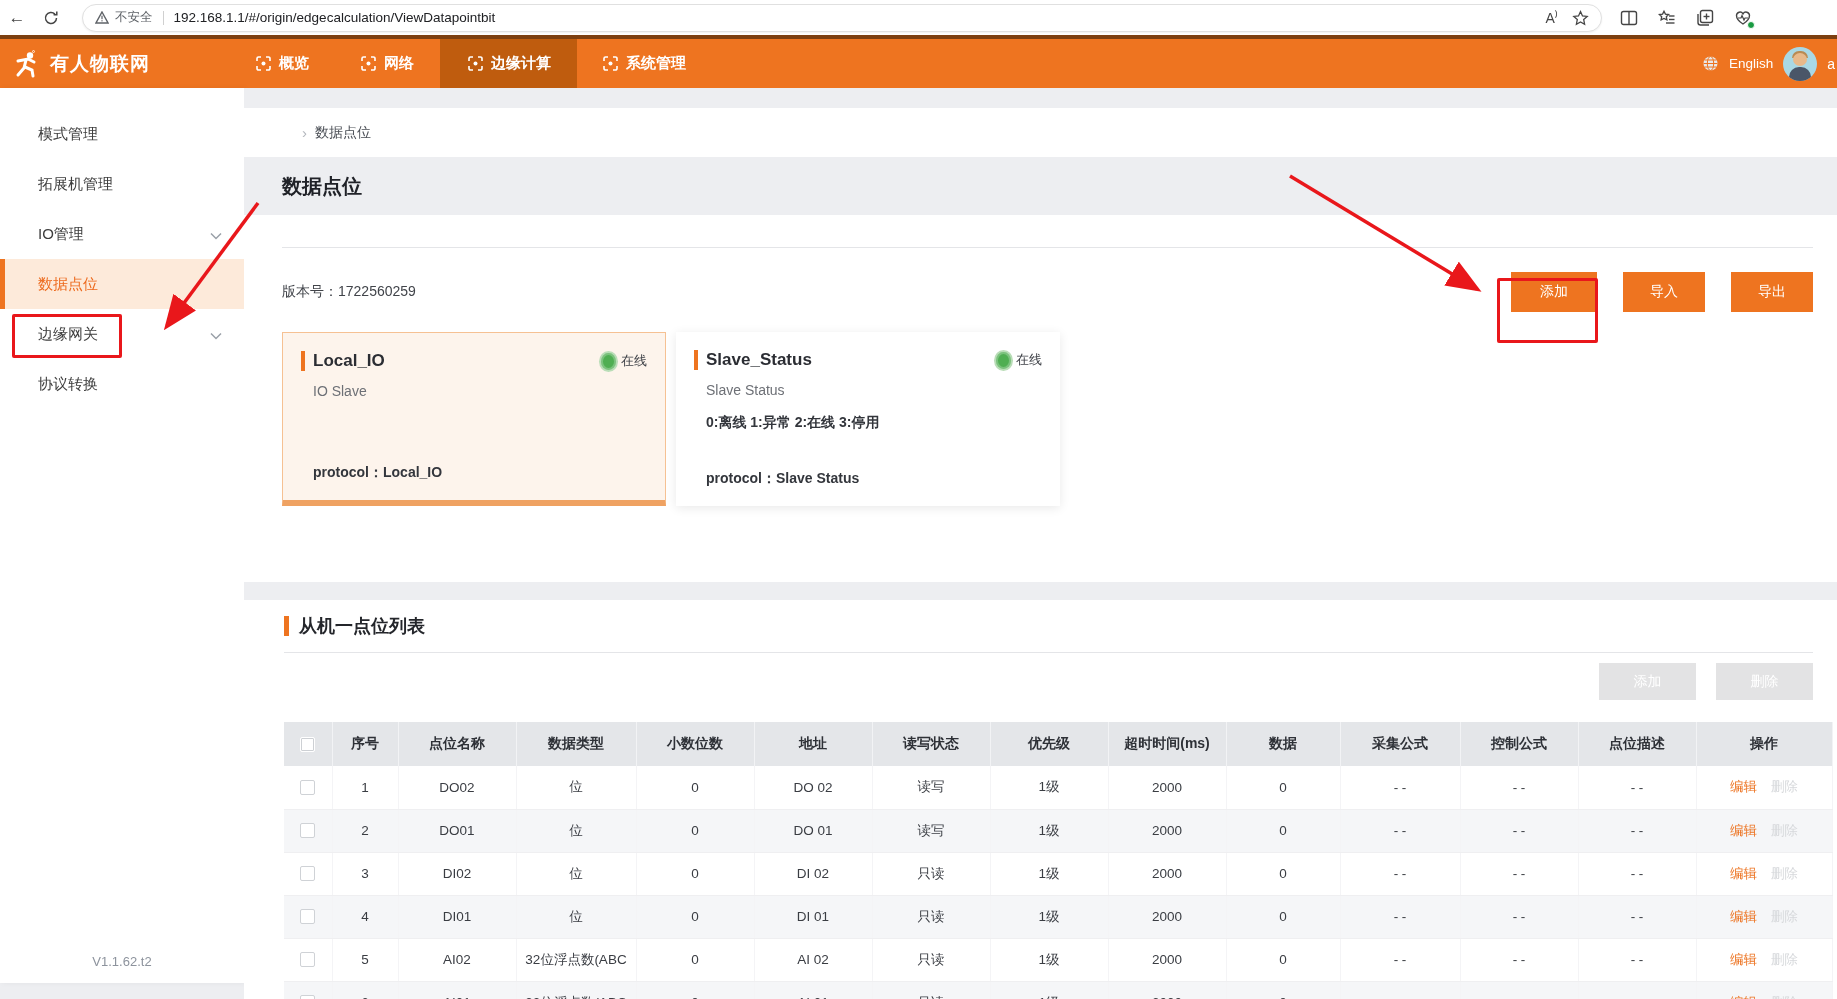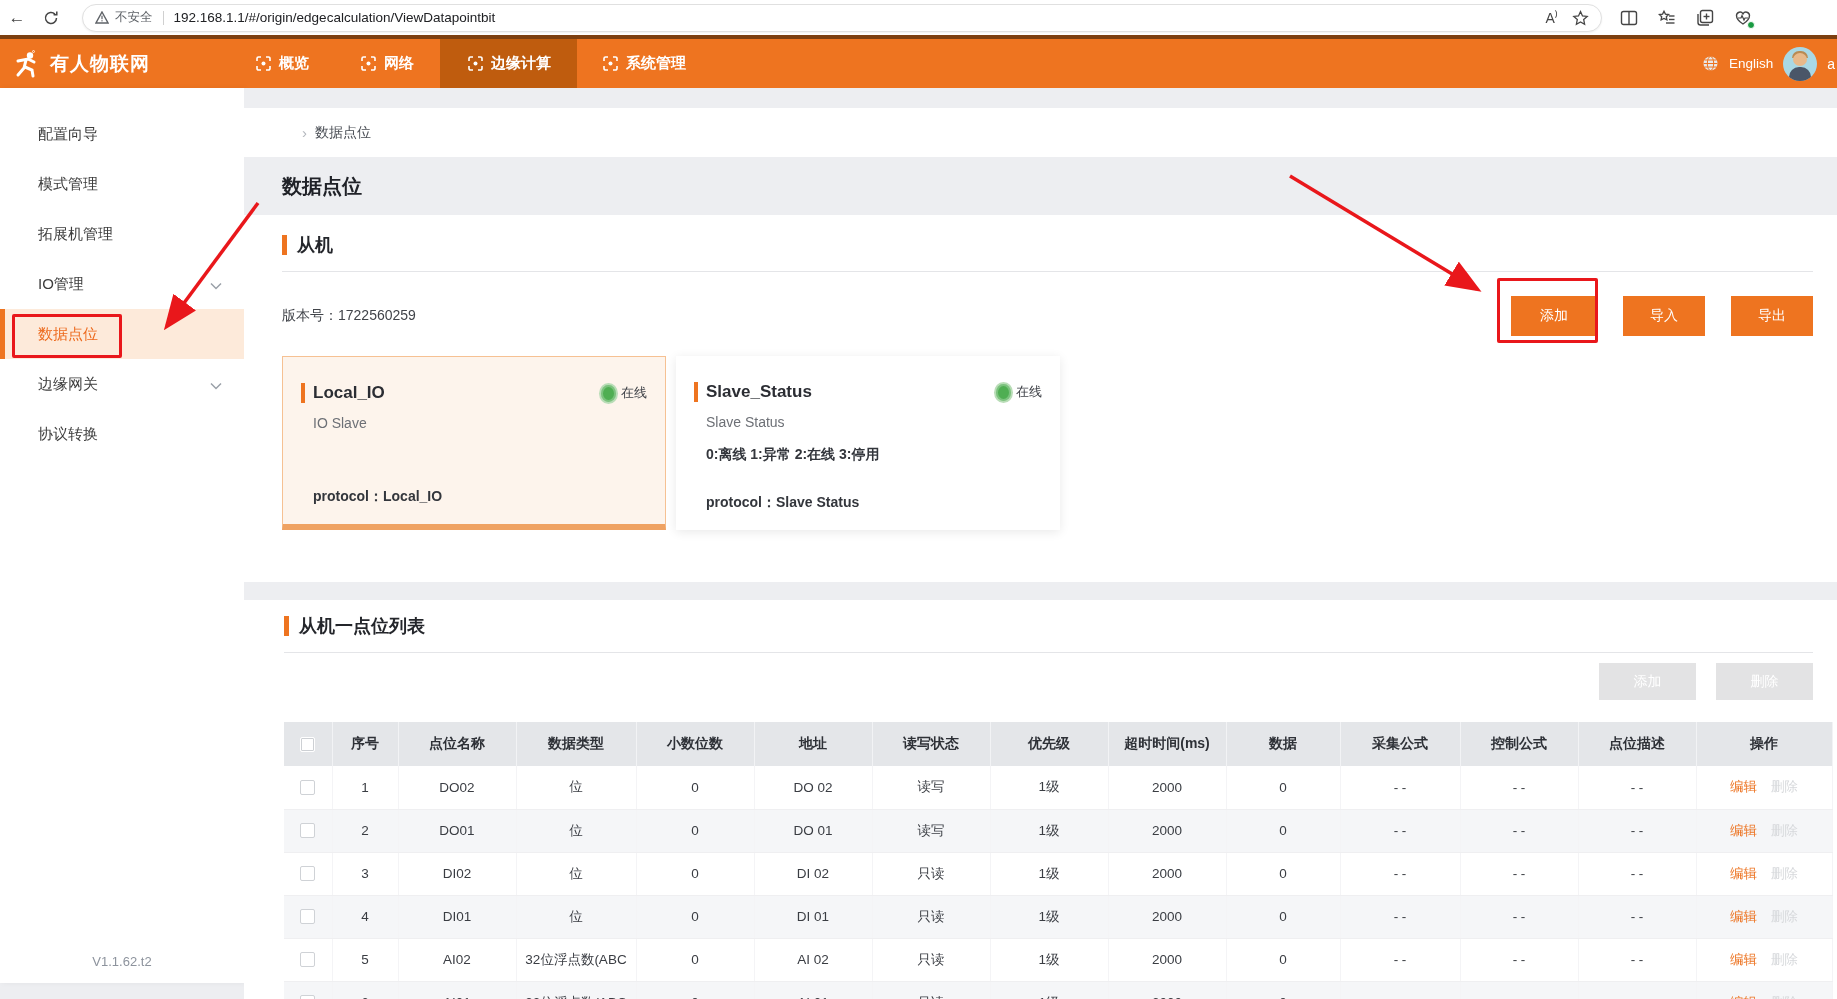--- a/index.html
+++ b/index.html
@@ -72,21 +72,21 @@
   .version-row { margin-top:24px; display:flex; align-items:center; }
   .version-text { font-size:14px; color:#41444a; }
   .btn-group { margin-left:auto; display:flex; gap:26px; }
   .btn { min-width:82px; height:40px; background:#ee7420; color:#fff; font-size:14px;
     border:none; display:flex; align-items:center; justify-content:center; cursor:pointer; }
   .btn.add-btn { min-width:86px; }
 
   
   .cards-row { margin-top:20px; display:flex; gap:10px; }
   .slave-card { position:relative; width:384px; height:174px; background:#fff;
-    box-shadow:0 2px 10px rgba(0,0,0,0.09); padding:26px 18px; cursor:pointer; }
+    box-shadow:0 2px 10px rgba(0,0,0,0.09); padding:18px 18px; cursor:pointer; }
   .slave-card.selected { background:#fdf4ec; border:1px solid #f6c193; border-bottom:6px solid #efa262;
     box-shadow:none; }
   .card-title-row { display:flex; align-items:center; }
   .card-bar { width:4px; height:20px; background:#ee7420; margin-right:8px; }
   .card-name { font-size:17px; font-weight:700; color:#2b2d33; }
   .card-status { margin-left:auto; display:flex; align-items:center; gap:5px; }
   .status-dot { width:15px; height:17px; border-radius:50%; background:#4fae52;
     box-shadow:inset 0 0 0 2px rgba(255,255,255,0.25), 0 0 0 2px #b9ddb7; }
   .status-text { font-size:13px; color:#3c3f45; }
   .card-desc { margin-top:12px; font-size:14px; color:#6d7076; padding-left:12px; }
@@ -237,23 +237,20 @@
         <span class="hair"></span>
         <span class="head"></span>
         <span class="body"></span>
       </span>
     <span class="user-abbrev">a</span>
   </div>
 </div>
 
 <aside class="sidebar">
   <div class="side-item">
-      <span>配置向导</span>
-    </div>
-  <div class="side-item">
       <span>模式管理</span>
     </div>
   <div class="side-item">
       <span>拓展机管理</span>
     </div>
   <div class="side-item">
       <span>IO管理</span>
     <span class="chev"><svg width="12" height="8" viewBox="0 0 12 8">
           <path d="M1 1.5 L6 6.5 L11 1.5" fill="none" stroke="#9aa0a8" stroke-width="1.5"></path>
         </svg></span>
@@ -276,24 +273,20 @@
 <div class="main">
   <div class="breadcrumb-bar">
     <span class="crumb-chev">›</span>
     <span class="crumb-text">数据点位</span>
   </div>
   <div class="title-band">
     <span class="page-title">数据点位</span>
   </div>
 
   <div class="panel panel1">
-    <div class="sec-head">
-      <span class="sec-bar"></span>
-      <span class="sec-title">从机</span>
-    </div>
     <div class="divider"></div>
     <div class="version-row">
       <span class="version-text">
         <span>版本号：</span><span>1722560259</span>
       </span>
       <div class="btn-group">
         <button class="btn add-btn">添加</button>
         <button class="btn">导入</button>
         <button class="btn">导出</button>
       </div>

